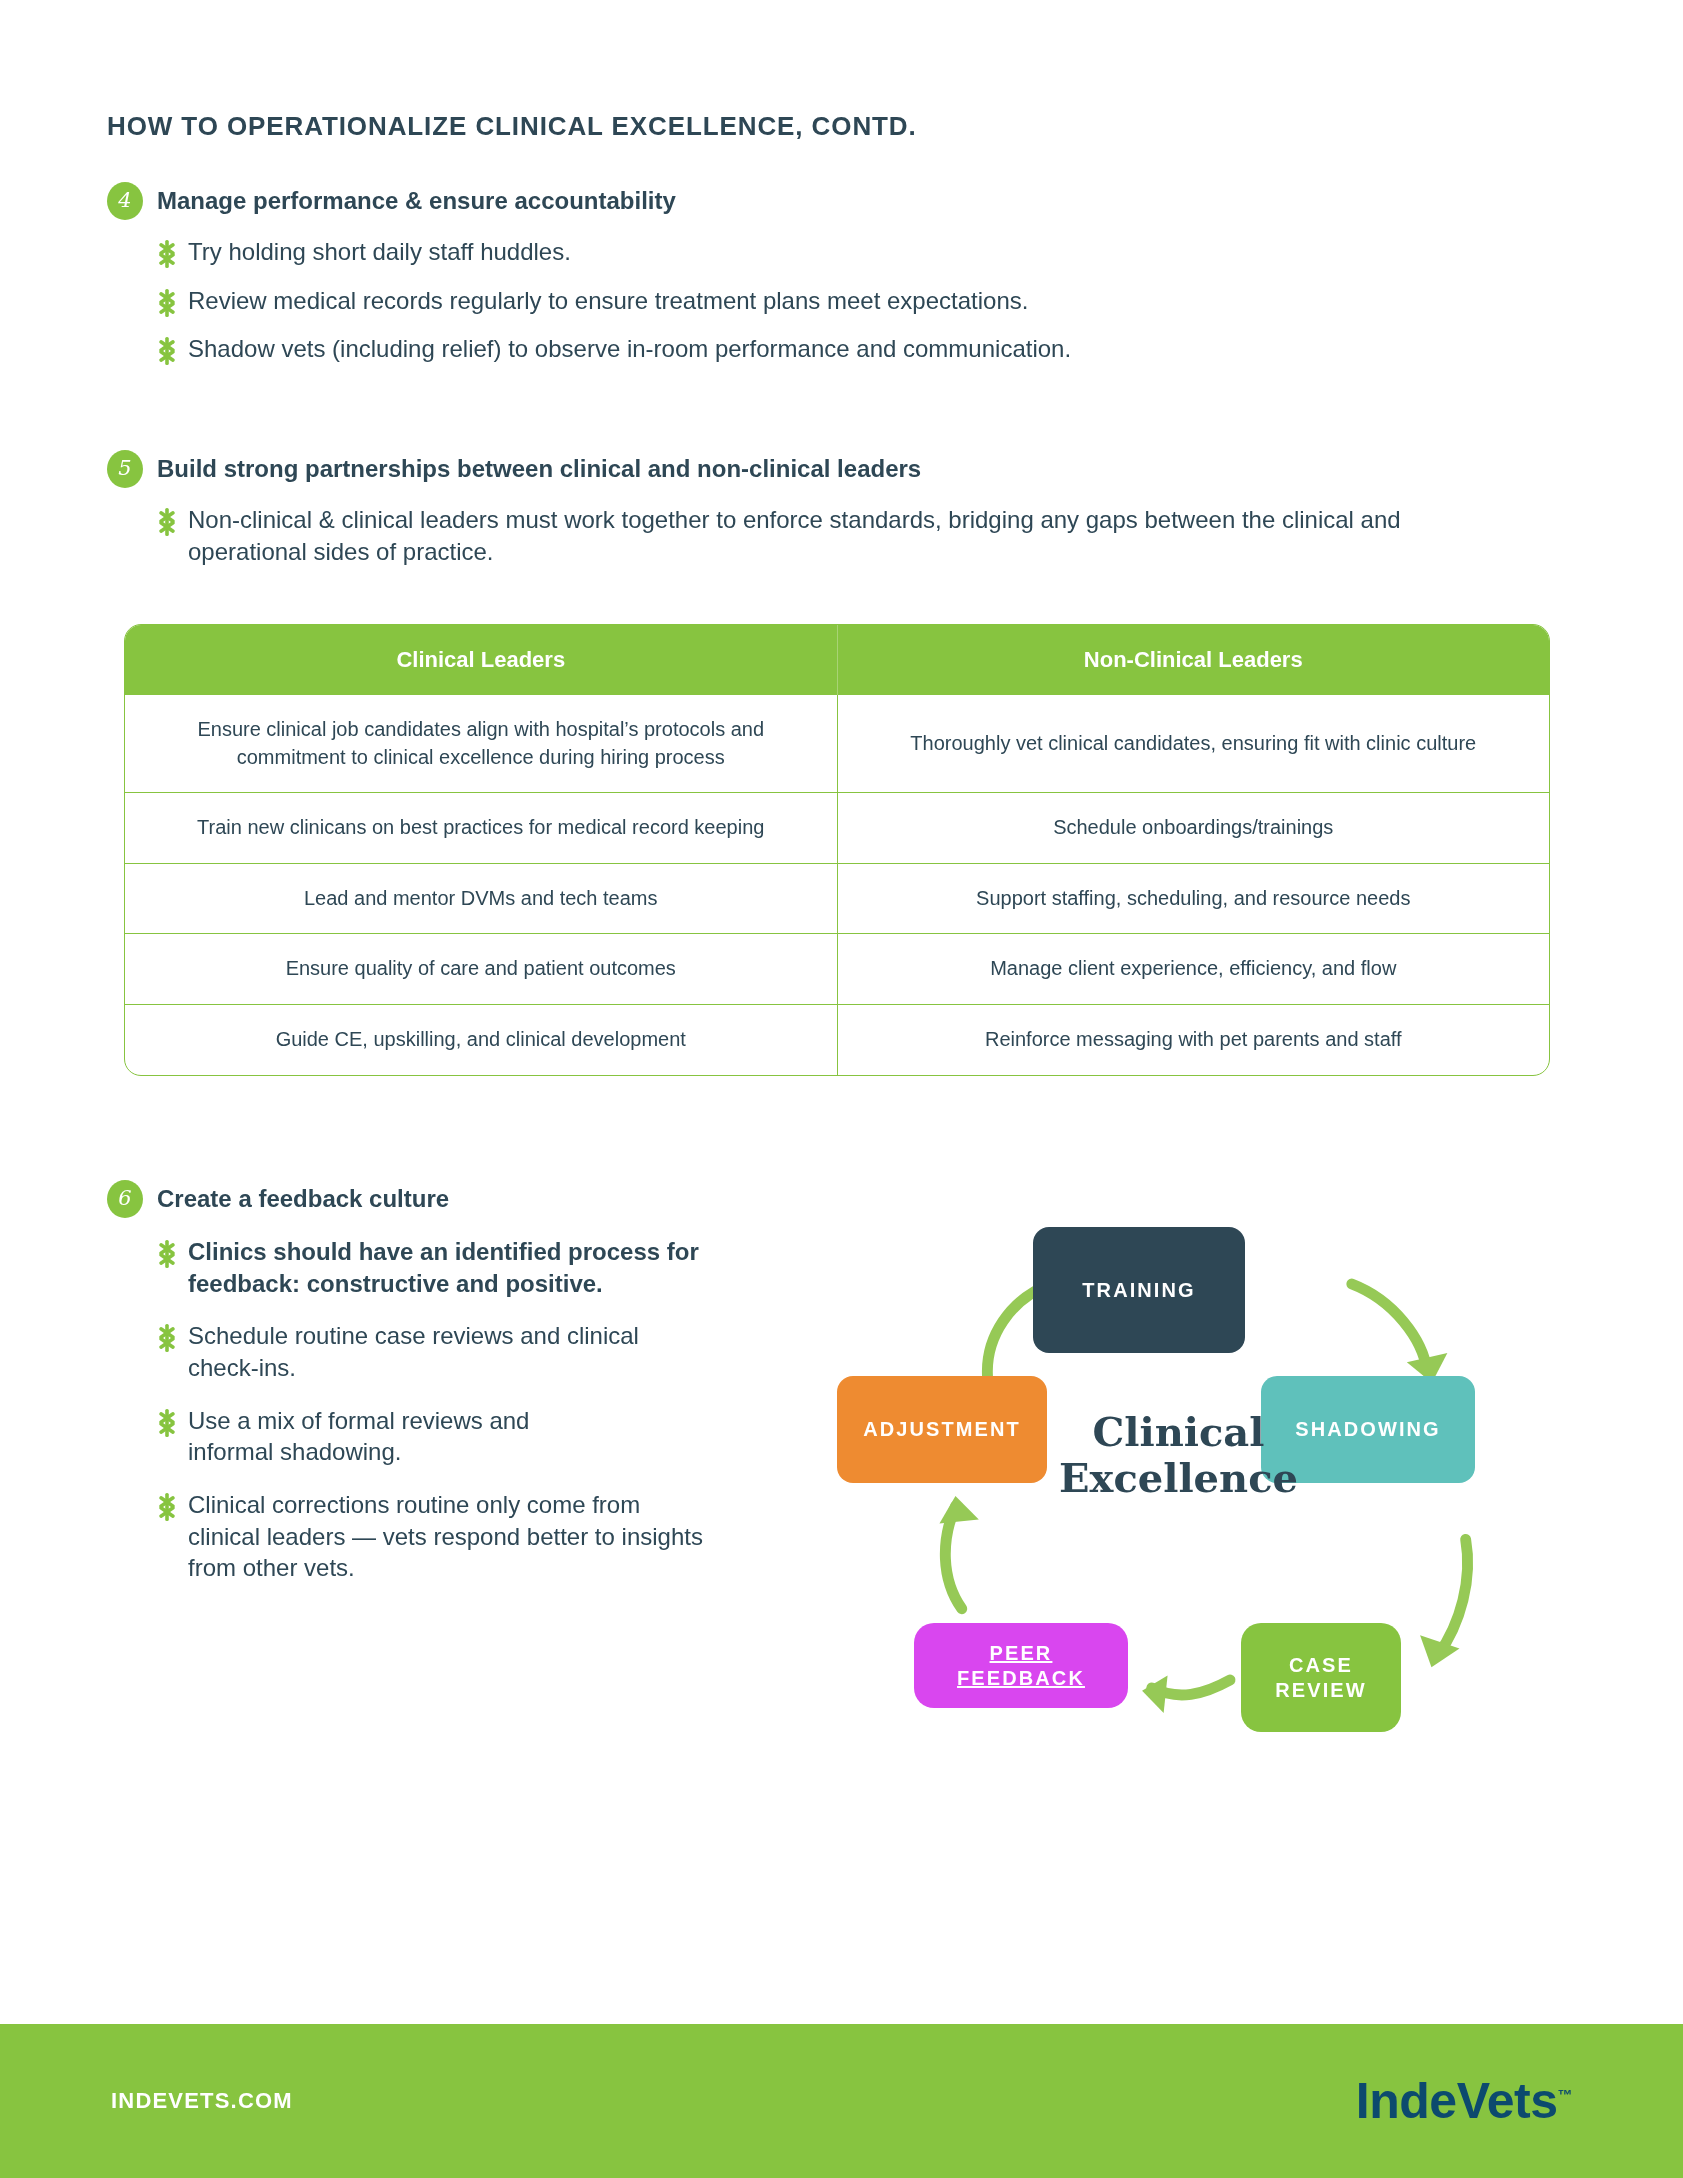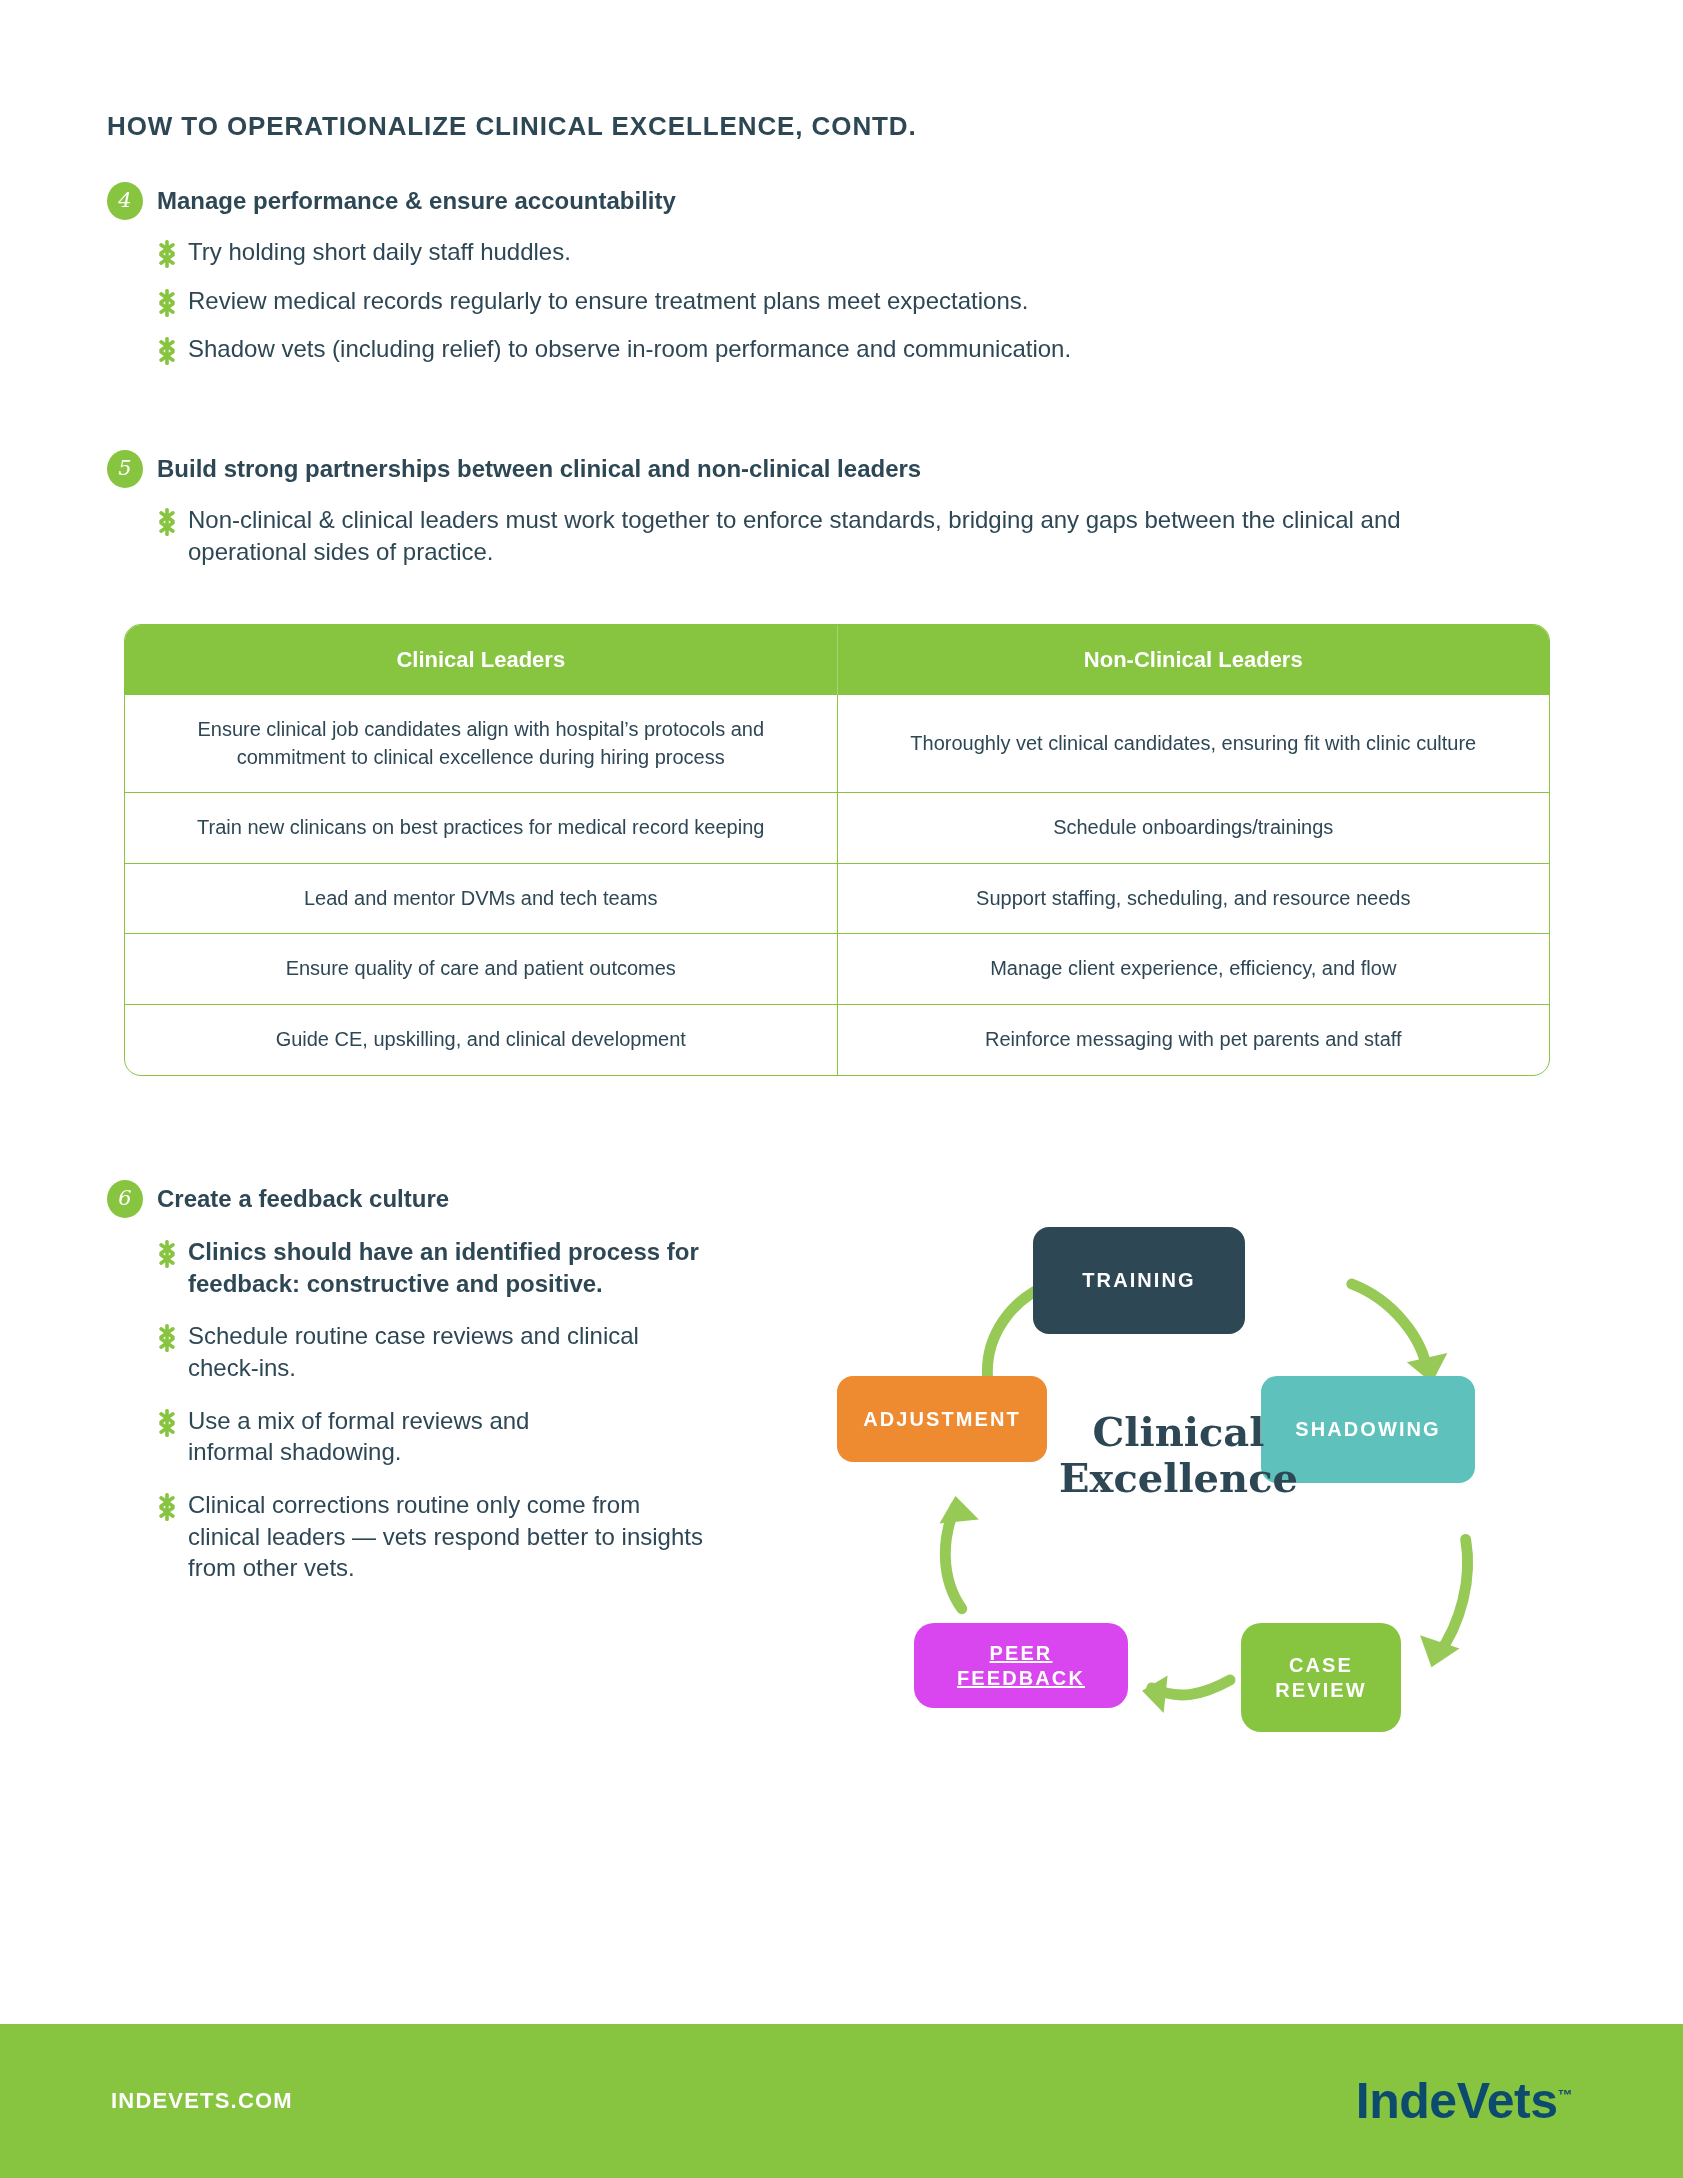--- a/index.html
+++ b/index.html
@@ -138,25 +138,25 @@
     align-items: center;
     justify-content: center;
     text-align: center;
     color: #ffffff;
     font-size: 20px;
     font-weight: bold;
     letter-spacing: 2.1px;
     border-radius: 16px;
     line-height: 1.22;
   }
-  .n-training  { background: #2E4755; left: 196px; top: 54px;  width: 212px; height: 107px; }
+  .n-training  { background: #2E4755; left: 196px; top: 54px;  width: 212px; height: 126px; }
   .n-shadowing { background: #5FC1BB; left: 424px; top: 203px; width: 214px; height: 107px; }
   .n-case      { background: #87C440; left: 404px; top: 450px; width: 160px; height: 109px; border-radius: 20px;}
   .n-peer      { background: #d946ef; left: 77px;  top: 450px; width: 214px; height: 85px; border-radius: 20px; text-decoration: underline;}
-  .n-adjust    { background: #EE8B31; left: 0px;   top: 203px; width: 210px; height: 86px; }
+  .n-adjust    { background: #EE8B31; left: 0px;   top: 203px; width: 210px; height: 107px; }
 
   .center-title {
     position: absolute;
     left: 188px;
     top: 236px;
     width: 307px;
     text-align: center;
     font-family: "DejaVu Serif", serif;
     font-weight: bold;
     font-size: 40px;

